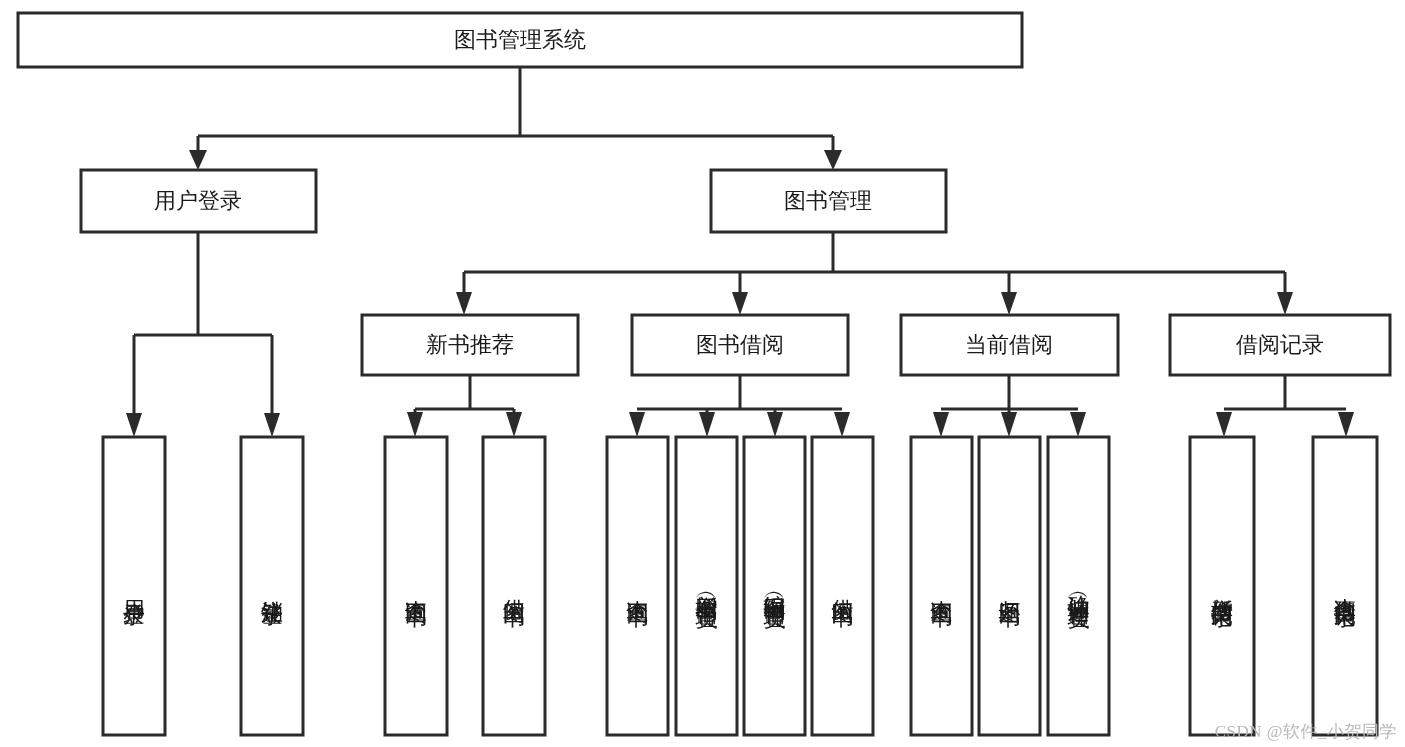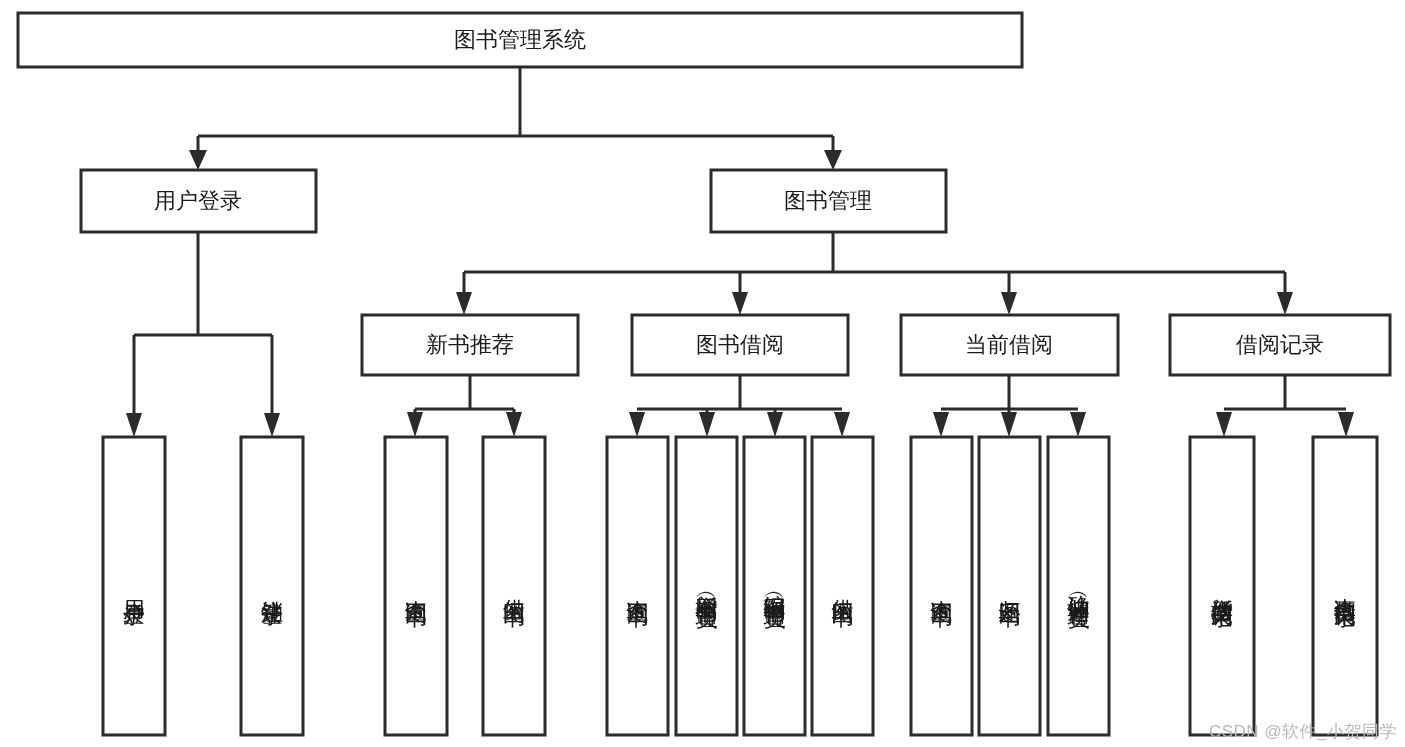--- a/index.html
+++ b/index.html
@@ -34,21 +34,21 @@
     font-size:22px;
     line-height:1;
     letter-spacing:2px;
     color:#1a1a1a;
     white-space:nowrap;
   }
   .watermark{
     position:absolute;
     right:8px;
     bottom:4px;
-    font-family:Liberation Sans, sans-serif;
+    font-family:Liberation Serif, serif;
     font-size:17px;
     color:#b9b9b9;
     letter-spacing:0.5px;
     user-select:none;
   }
 </style>
 </head>
 <body>
 
 <svg id="canvas" viewBox="0 0 1405 747">

